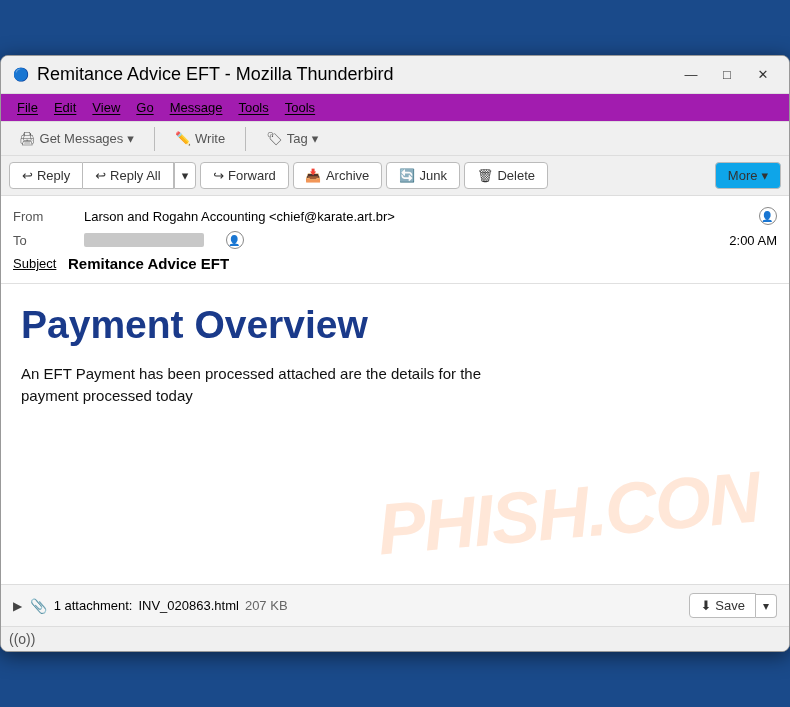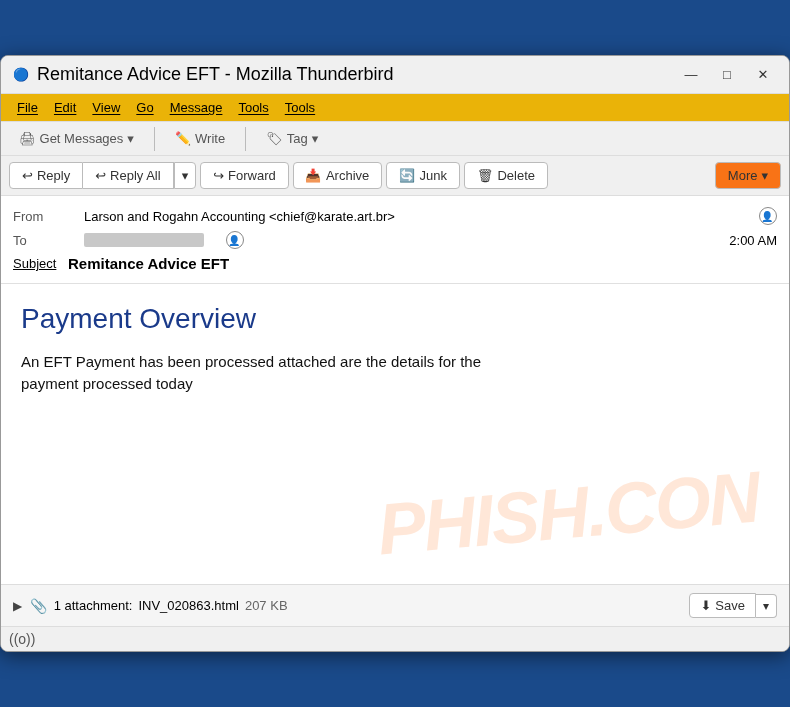--- a/index.html
+++ b/index.html
@@ -53,21 +53,21 @@
       font-size: 13px;
       display: flex;
       align-items: center;
       justify-content: center;
       color: #333;
     }
     .menubar {
       display: flex;
       padding: 2px 8px;
       border-bottom: 1px solid #ddd;
-      background: #eab308;
+      background: #a21caf;
     }
     .menu-item {
       padding: 4px 8px;
       cursor: pointer;
       font-size: 13px;
       color: #000;
       text-decoration: underline;
       text-underline-offset: 2px;
     }
     .toolbar {
@@ -129,21 +129,21 @@
     .action-group .action-btn:last-child { border-radius: 0 4px 4px 0; }
     .action-group .action-btn:first-child:last-child { border-radius: 4px; }
     .action-group-single {
       border-radius: 4px !important;
     }
     .more-btn {
       display: flex;
       align-items: center;
       gap: 4px;
       padding: 5px 12px;
-      background: #f97316;
+      background: #0ea5e9;
       border: 1px solid #bbb;
       border-radius: 4px;
       cursor: pointer;
       font-size: 13px;
       color: #333;
       margin-left: auto;
     }
     .email-header {
       padding: 8px 12px;
       background: #fff;
@@ -221,22 +221,22 @@
       font-size: 72px;
       font-weight: 900;
       color: rgba(255, 160, 100, 0.25);
       font-style: italic;
       letter-spacing: -2px;
       pointer-events: none;
       transform: rotate(-5deg);
       white-space: nowrap;
     }
     .email-heading {
-      font-size: 28px;
-      font-weight: 400;
+      font-size: 39px;
+      font-weight: 700;
       color: #1a3a8a;
       margin-bottom: 16px;
       line-height: 1.1;
     }
     .email-text {
       font-size: 15px;
       color: #111;
       font-weight: normal;
       line-height: 1.5;
       max-width: 500px;

